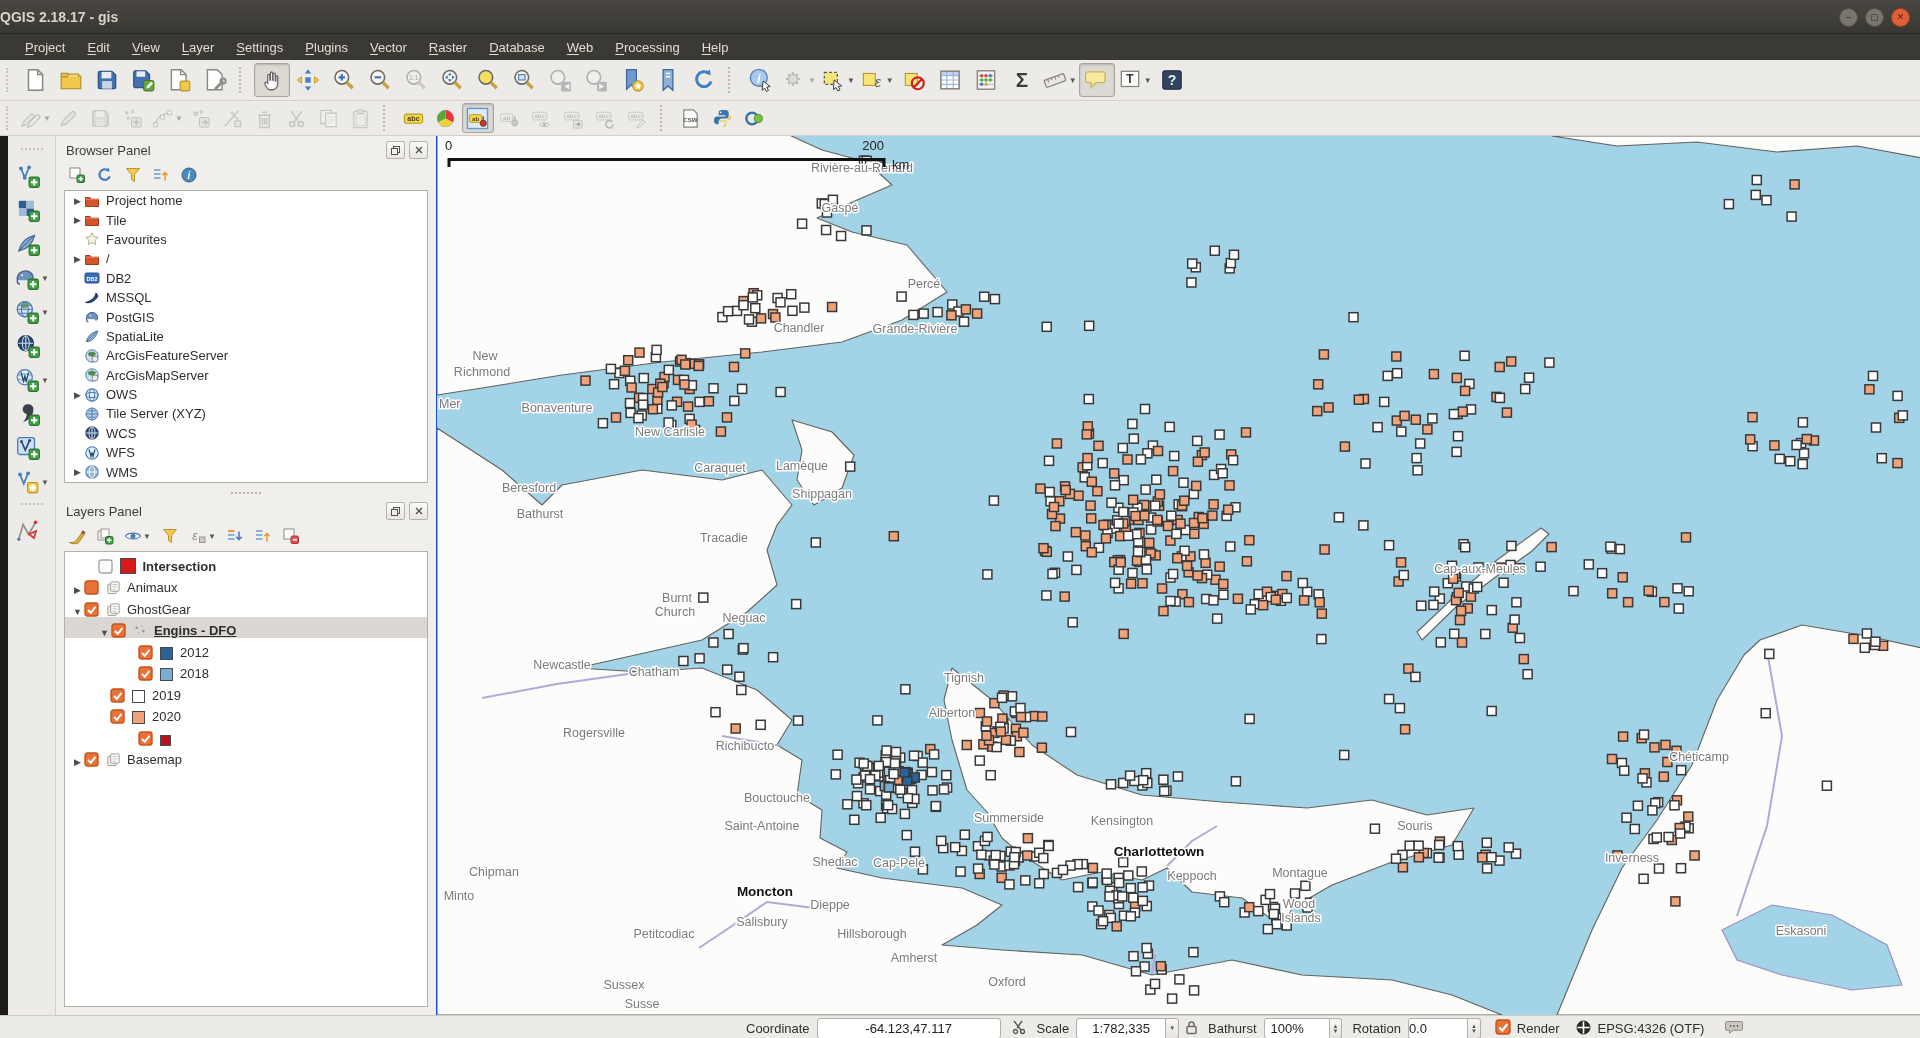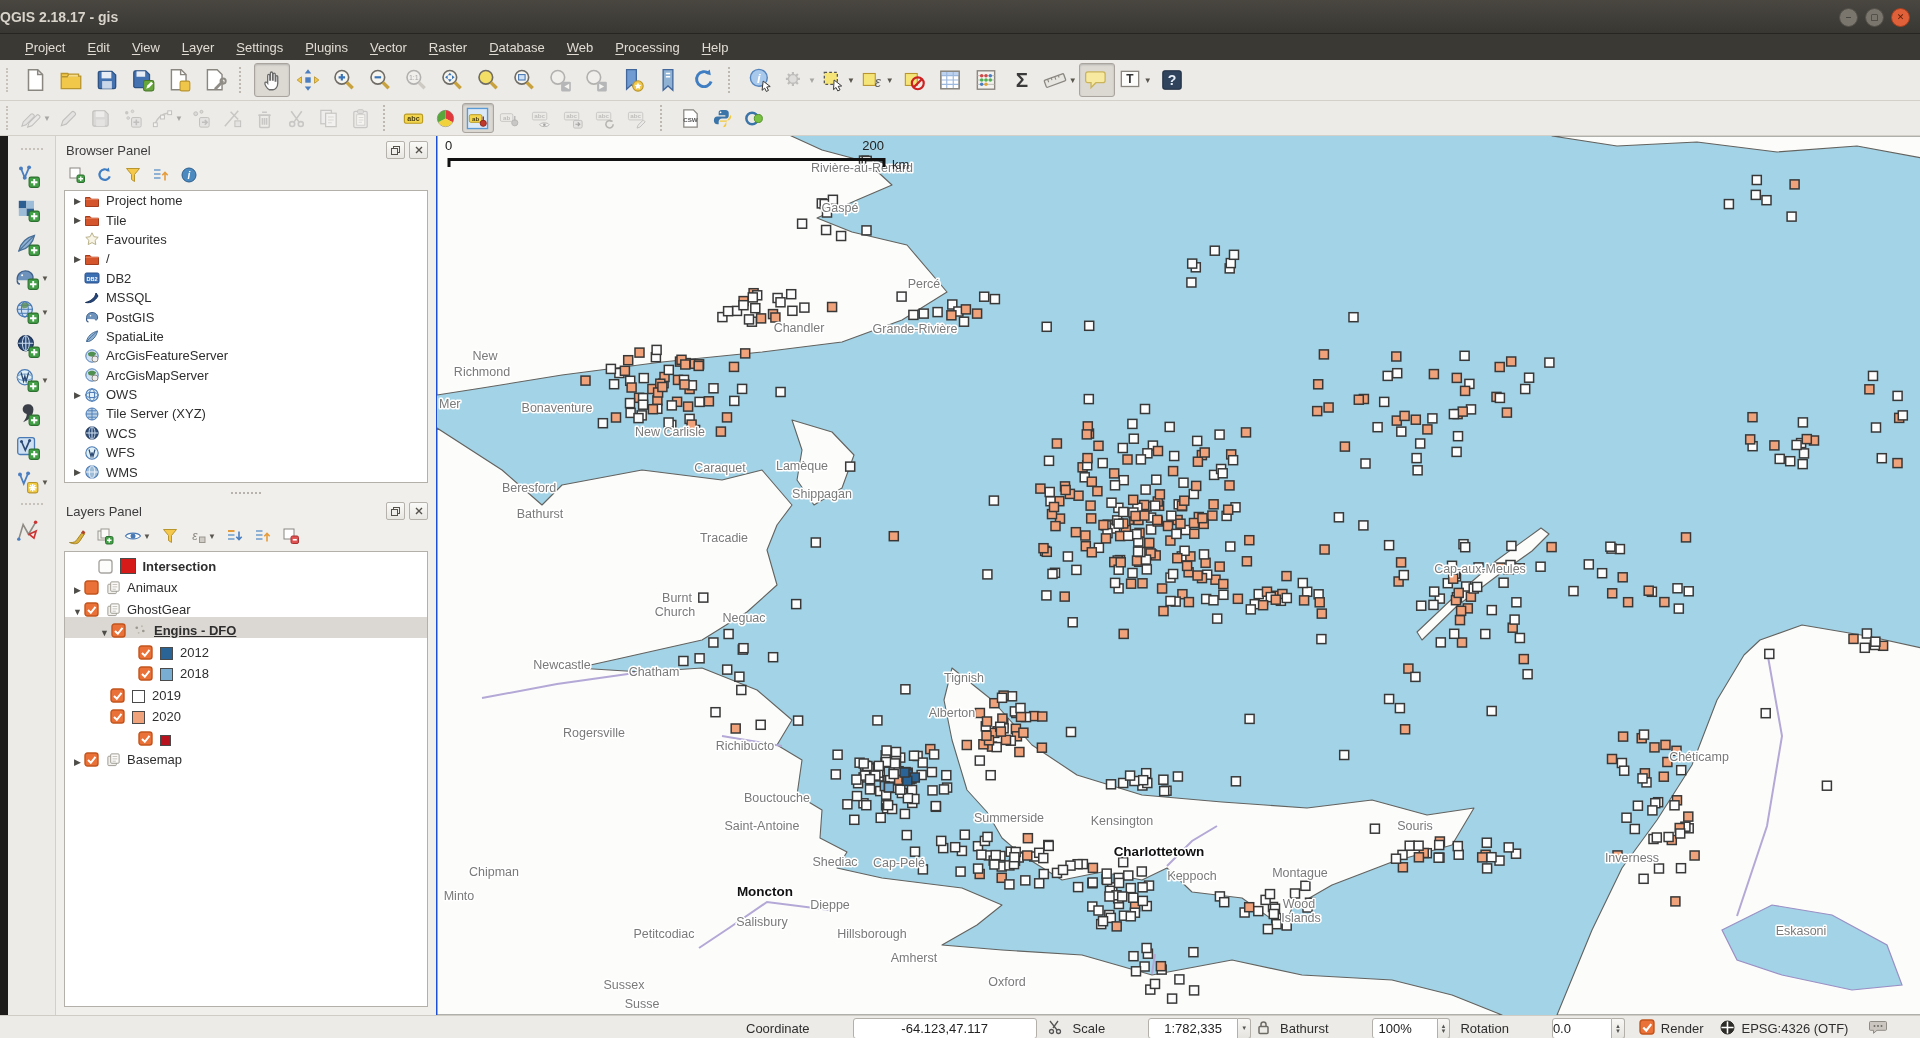--- a/index.html
+++ b/index.html
@@ -59,21 +59,21 @@
   .splitter{height:8px;display:flex;align-items:center;justify-content:center;}
   .splitter span{width:30px;border-top:2px dotted #b7b3ac;}
   
   #map{flex:1;position:relative;background:#a3d3e6;box-shadow:inset 1px 1px 0 #8f8c86;}
   #map svg{position:absolute;left:0;top:0;}
   
   #statusbar{height:26px;background:#edebe7;border-top:1px solid #cfccc6;display:flex;align-items:center;
     font-size:13px;color:#2e2e2e;padding-left:746px;box-sizing:border-box;}
   .sb-label{margin-right:7px;}
   .sb-box{background:#fff;border:1px solid #b3b0aa;border-radius:3px;height:19px;display:flex;
-    align-items:center;justify-content:center;font-size:13px;color:#222;margin-left:36px;}
+    align-items:center;justify-content:center;font-size:13px;color:#222;}
   .spin{display:flex;flex-direction:column;justify-content:center;font-size:6px;color:#555;line-height:5px;
     border:1px solid #b3b0aa;border-left:none;height:19px;padding:0 3px;border-radius:0 3px 3px 0;background:linear-gradient(#f8f7f5,#e6e4df);}
   .gap6{width:6px;}.gap10{width:10px;}.gap14{width:14px;}
 </style>
 </head>
 <body>
 
 <div id="app">
   <div id="titlebar">
     <span class="title">QGIS 2.18.17 - gis</span>

